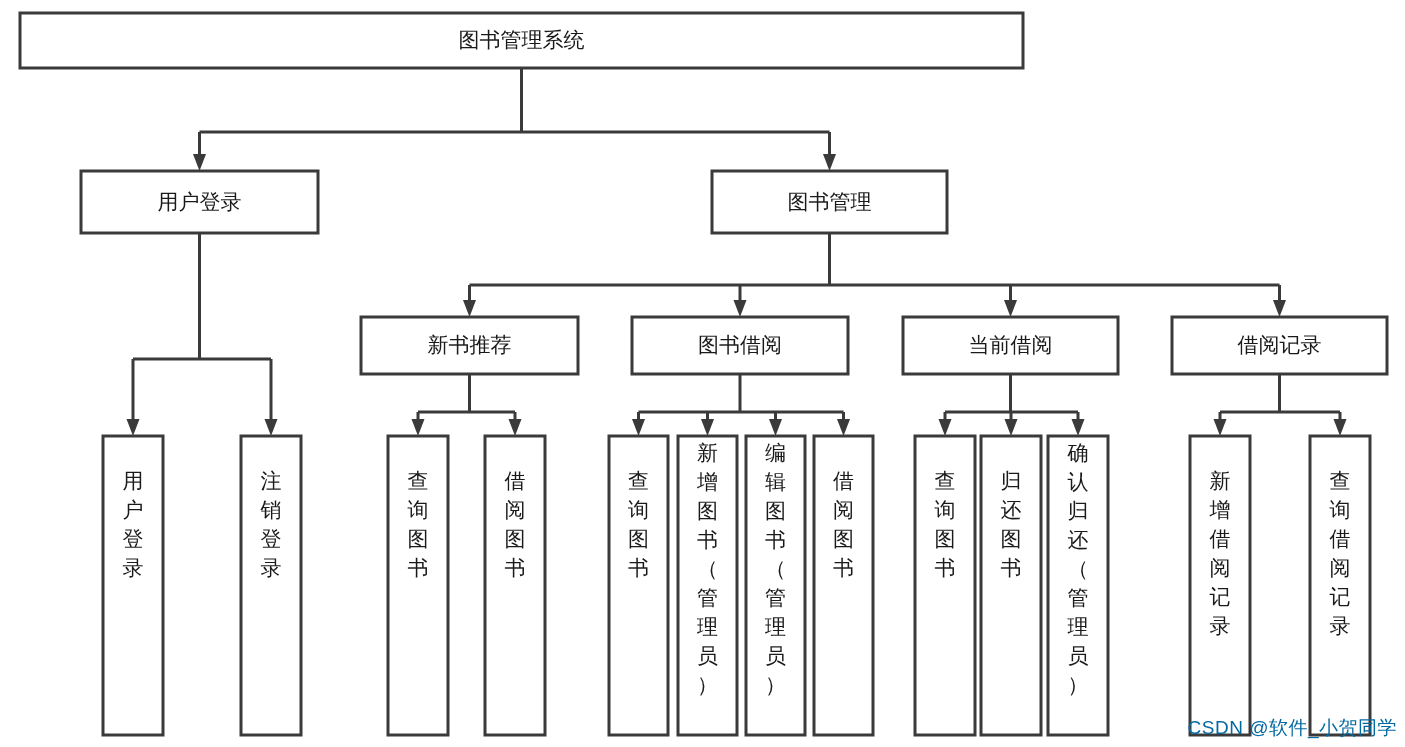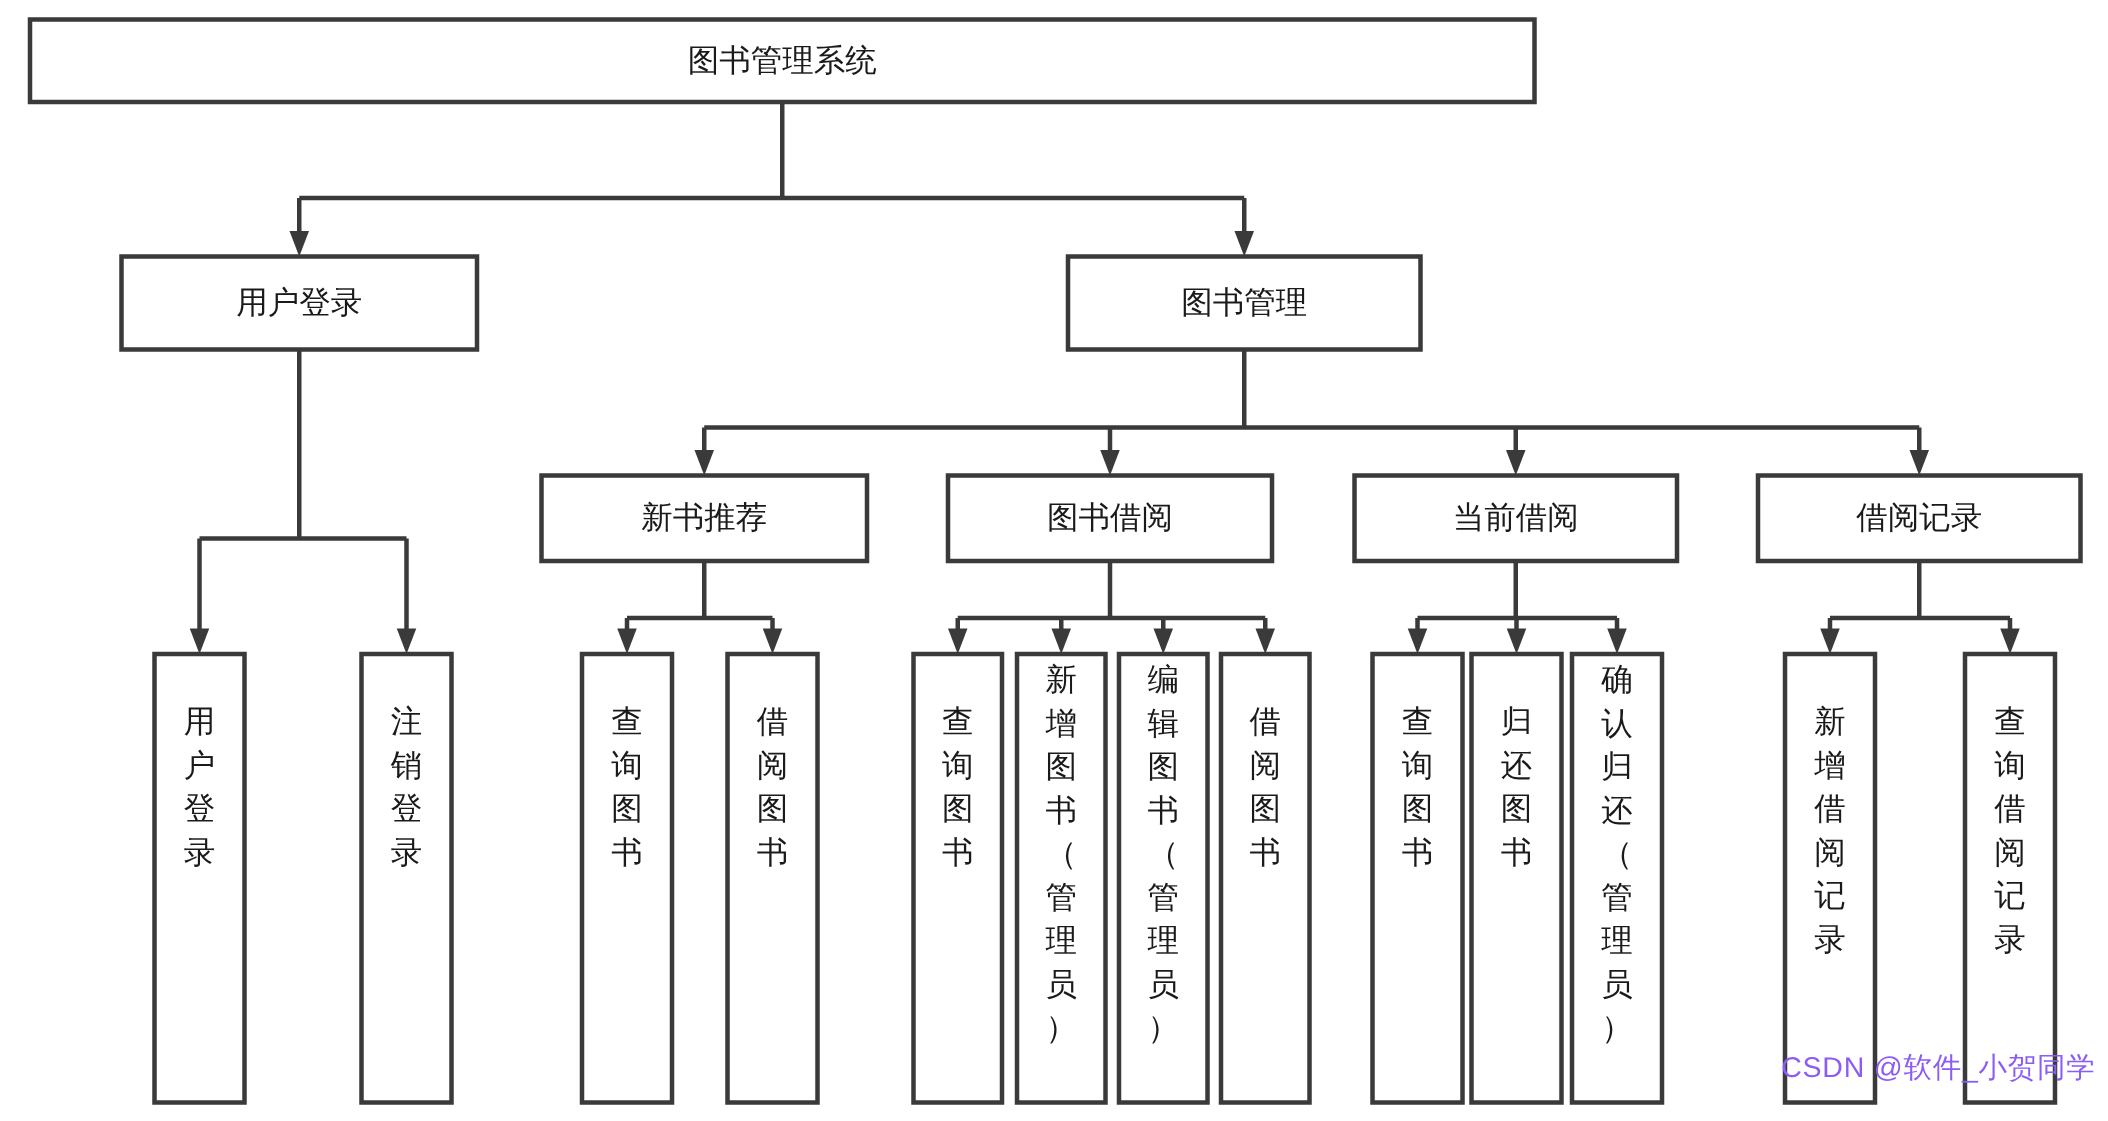--- a/index.html
+++ b/index.html
@@ -51,24 +51,24 @@
   }
   .node-label-vertical {
     fill: #1a1a1a;
     font-family: "Liberation Sans", "DejaVu Sans", sans-serif;
     font-size: 21px;
     text-anchor: middle;
   }
   .watermark {
     position: absolute;
     right: 8px;
-    bottom: 22px;
+    bottom: 6px;
     font-family: "Liberation Sans", "DejaVu Sans", sans-serif;
     font-size: 19px;
-    color: #8b5cf6;
+    color: #0369a1;
     letter-spacing: 0.5px;
     white-space: nowrap;
     pointer-events: none;
   }
 </style>
 </head>
 <body>
 
 <div id="diagram-root">
   <svg id="tree-canvas" viewBox="0 0 1405 747">

